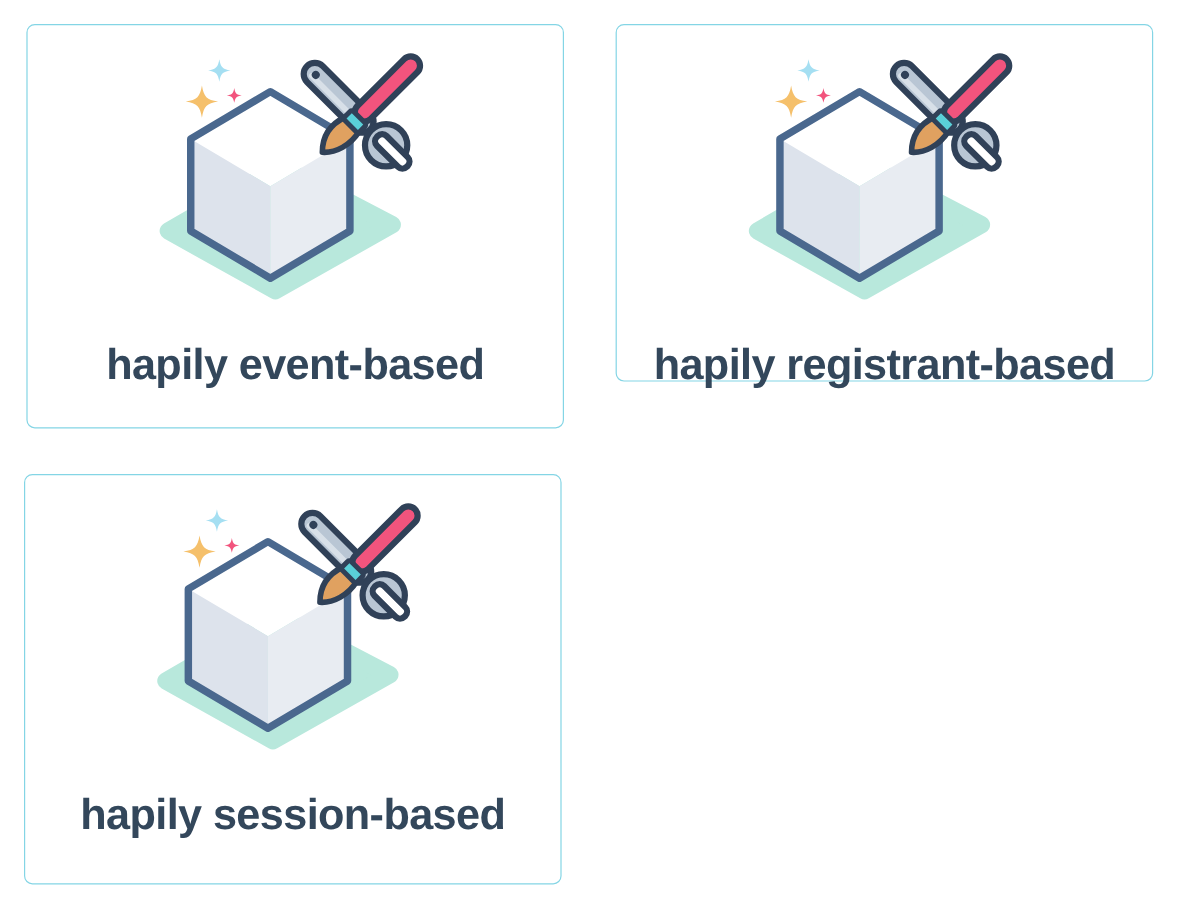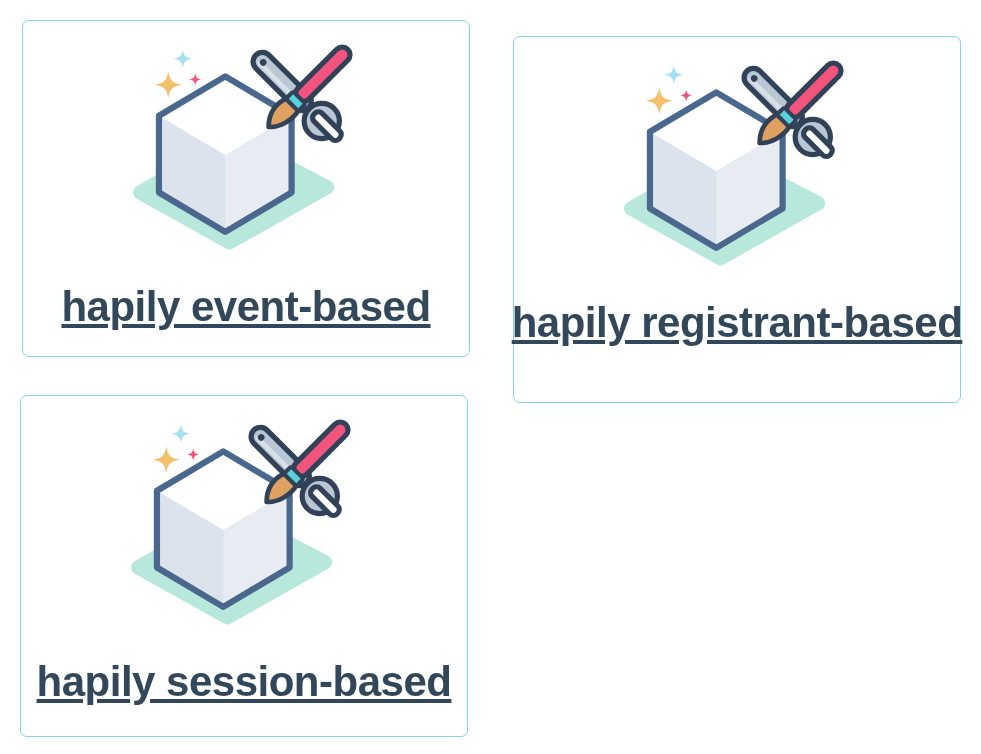--- a/index.html
+++ b/index.html
@@ -20,37 +20,36 @@
     box-sizing: border-box;
     background: var(--card-bg, #ffffff);
     border: 1.5px solid var(--card-border, #84d5e5);
     border-radius: 7px;
     display: flex;
     flex-direction: column;
     align-items: center;
     cursor: pointer;
   }
   .card-1 { left: 22px;  top: 20px;  width: 448px; height: 337px; }
-  .card-2 { left: 513px; top: 20px;  width: 448px; height: 367px; margin-top: 16px; }
+  .card-2 { left: 513px; top: 20px;  width: 448px; height: 298px; }
   .card-3 { left: 20px;  top: 395px; width: 448px; height: 342px; }
 
   .icon {
     width: 228px;
     height: 228px;
     margin-top: 16px;
     flex: none;
   }
   .label {
     margin-top: 18px;
-    font-size: 42px;
+    font-size: 36px;
     font-weight: 700;
     letter-spacing: -0.5px;
     white-space: nowrap;
     color: var(--label, #33475b);
-    text-decoration: underline;
   }
 
   
   .diamond      { fill: var(--shadow-diamond, #b8e8dc); stroke: var(--shadow-diamond, #b8e8dc); }
   .cube-top     { fill: var(--cube-top, #ffffff); }
   .cube-left    { fill: var(--cube-left, #dde3ec); }
   .cube-right   { fill: var(--cube-right, #e8ecf2); }
   .cube-outline { fill: none; stroke: var(--cube-outline, #4a688e); }
   .wrench       { fill: var(--wrench-body, #b9c6d4); stroke: var(--tool-outline, #304158); }
   .wrench-slot  { fill: var(--card-bg, #ffffff);     stroke: var(--tool-outline, #304158); }

